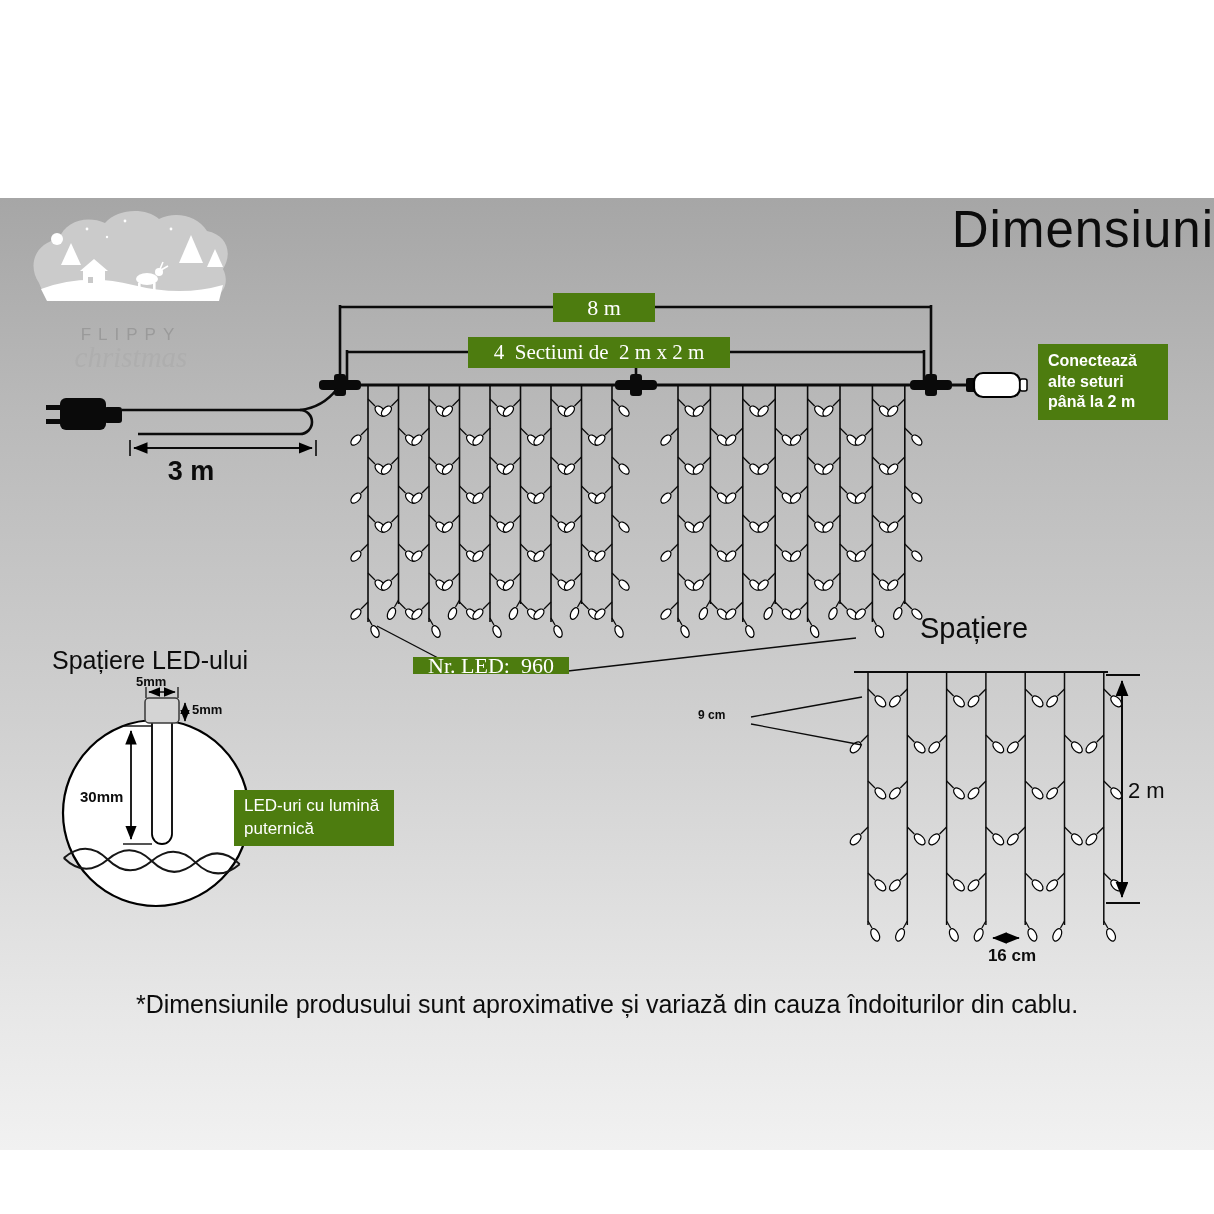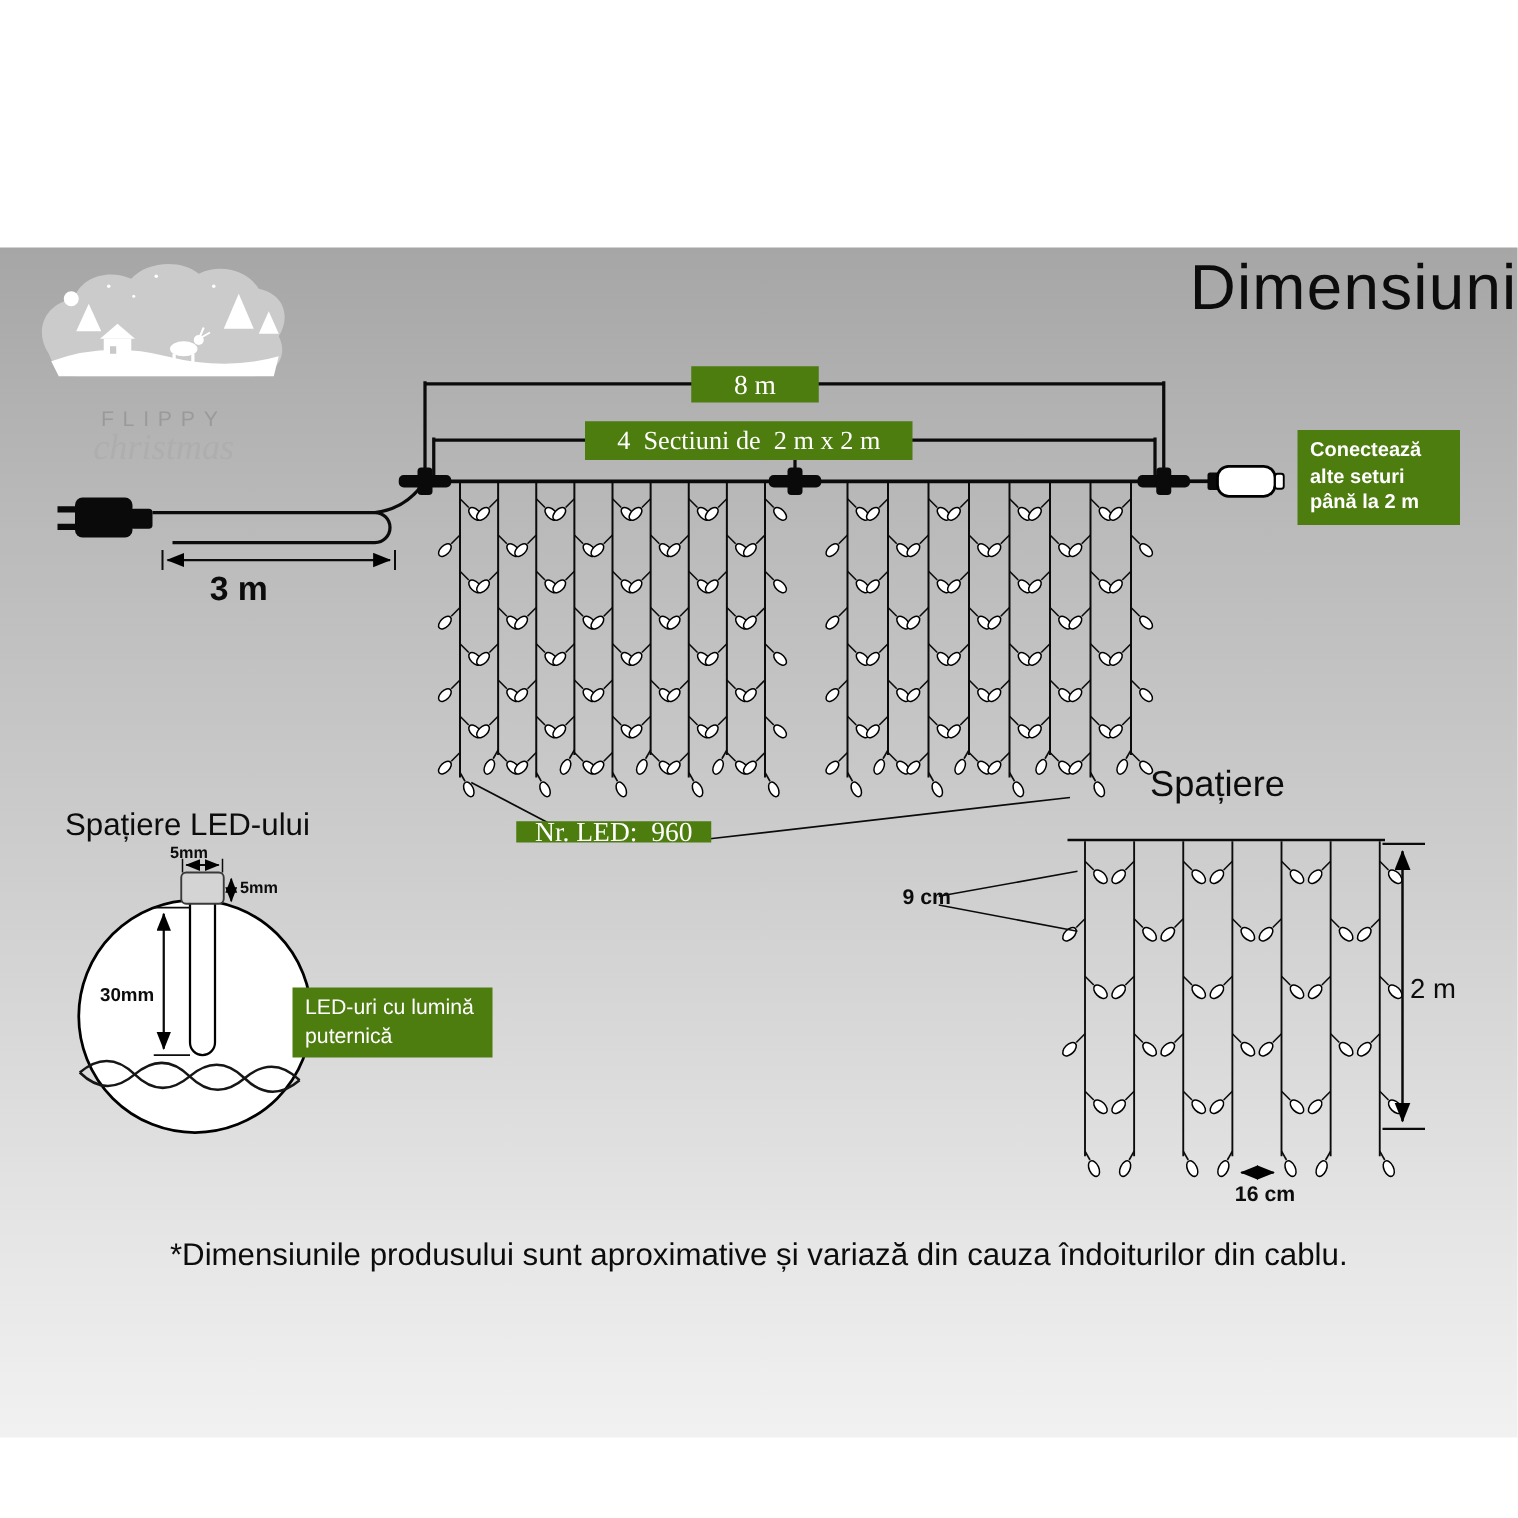--- a/index.html
+++ b/index.html
@@ -37,21 +37,21 @@
   .box-lednote{
     left:234px;top:790px;width:160px;height:56px;
     flex-direction:column;align-items:flex-start;justify-content:center;
     padding:0 10px;box-sizing:border-box;
     font-size:17px;line-height:1.35;
   }
   .lbl{position:absolute;z-index:2;color:#0c0c0c;}
   .lbl-3m{left:146px;top:456px;width:90px;text-align:center;font-size:27px;font-weight:bold;}
   .lbl-spatiere{left:904px;top:612px;font-size:29px;margin-left:16px;}
   .lbl-marimea{left:52px;top:646px;font-size:25px;}
-  .lbl-9cm{left:698px;top:708px;font-size:17px;font-weight:bold;margin-left:24px;}
+  .lbl-9cm{left:698px;top:708px;font-size:12px;font-weight:bold;}
   .lbl-2m{left:1128px;top:778px;font-size:22px;font-weight:normal;}
   .lbl-16cm{left:982px;top:946px;width:60px;text-align:center;font-size:17px;font-weight:bold;}
   .lbl-5mm-top{left:136px;top:674px;font-size:13px;font-weight:bold;}
   .lbl-5mm-right{left:192px;top:702px;font-size:13px;font-weight:bold;}
   .lbl-30mm{left:80px;top:788px;font-size:15px;font-weight:bold;}
   .disclaimer{
     left:0;top:990px;width:100%;text-align:center;font-size:25px;color:#0c0c0c;
   }
   .logo{
     left:22px;top:205px;width:218px;text-align:center;

